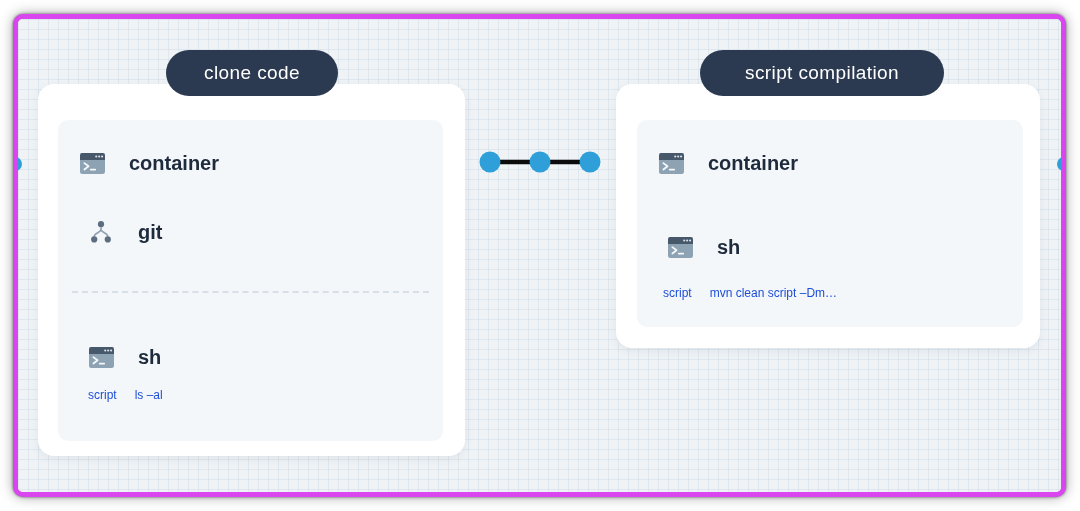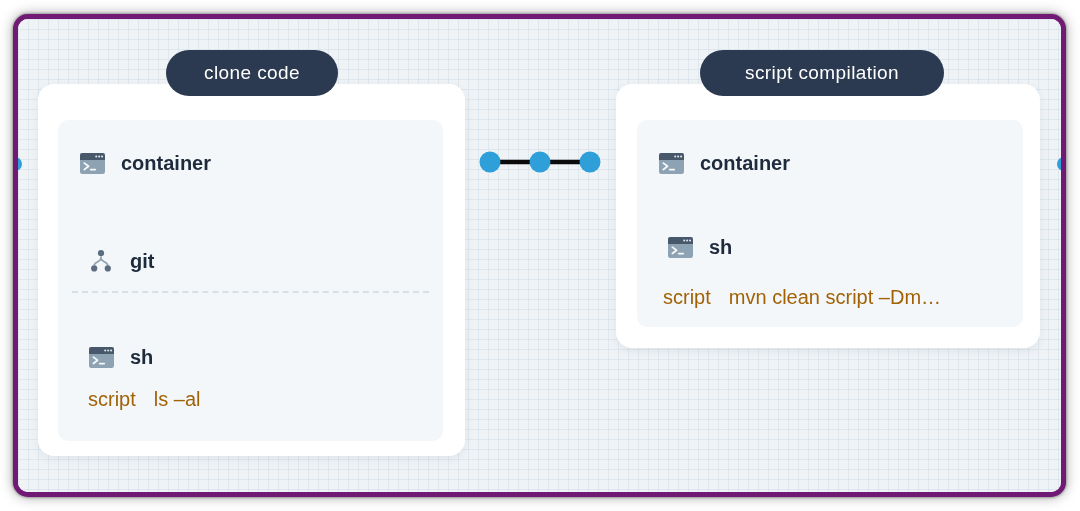--- a/index.html
+++ b/index.html
@@ -3,21 +3,21 @@
 <meta charset="utf-8">
 <style>
   html,body{margin:0;padding:0;background:#ffffff;}
   .screenshot{
     position:relative;width:1080px;height:511px;background:#ffffff;
     font-family:"Liberation Sans","DejaVu Sans",sans-serif;overflow:hidden;
   }
   
   .frame{
     position:absolute;left:13px;top:14px;right:14px;bottom:14px;
-    border:5px solid #701a75;border-radius:15px;
+    border:5px solid #d946ef;border-radius:10px;
     box-shadow:0 0 3px rgba(0,0,0,.55),0 0 13px rgba(0,0,0,.35);
     overflow:hidden;background:#eef2f6;
   }
   .canvas{
     position:absolute;inset:0;
     background-color:#eff3f6;
     background-image:
       linear-gradient(rgba(205,219,229,.45) 1px,transparent 1px),
       linear-gradient(90deg,rgba(205,219,229,.45) 1px,transparent 1px);
     background-size:10px 10px;
@@ -34,31 +34,31 @@
     font-size:19px;font-weight:500;letter-spacing:.4px;z-index:3;
   }
   .pill-left{left:148px;width:172px;}
   .pill-right{left:682px;width:244px;}
   .steps-panel{
     position:absolute;background:#f4f7f9;border-radius:10px;
   }
   .panel-left{left:20px;top:36px;width:385px;height:321px;}
   .panel-right{left:21px;top:36px;width:386px;height:207px;}
   .step-row{
-    position:absolute;left:0;right:0;display:flex;align-items:center;gap:16px;height:30px;
+    position:absolute;left:0;right:0;display:flex;align-items:center;gap:24px;height:30px;
   }
   .lvl0{padding-left:21px;}
   .lvl1{padding-left:30px;}
   .step-icon{width:26px;height:24px;display:flex;align-items:center;justify-content:center;flex:0 0 auto;}
   .step-label{font-size:20px;font-weight:600;color:#1e2b3c;}
   .step-divider{
     position:absolute;left:14px;right:14px;border-top:2px dashed #d8dfe5;height:0;
   }
   .script-line{
-    position:absolute;display:flex;gap:18px;font-size:20px;color:#a16207;font-weight:400;white-space:nowrap;
+    position:absolute;display:flex;gap:18px;font-size:12px;color:#1d4ed8;font-weight:400;white-space:nowrap;
   }
   
   .connector{position:absolute;left:454px;top:122px;width:136px;height:42px;z-index:2;}
   .edge-dot{
     position:absolute;width:14px;height:14px;border-radius:50%;background:#2f9fd9;top:138px;z-index:2;
   }
   .edge-dot-left{left:-10px;}
   .edge-dot-right{right:-10px;}
 </style>
 </head>
@@ -84,21 +84,21 @@
                 <circle cx="15.6" cy="3.3" r="1" fill="#dfe7ee"></circle>
                 <circle cx="18.4" cy="3.3" r="1" fill="#dfe7ee"></circle>
                 <circle cx="21.2" cy="3.3" r="1" fill="#dfe7ee"></circle>
                 <path d="M4.2,9.6 L8.2,12.7 L4.2,15.8" fill="none" stroke="#f6f9fb" stroke-width="1.7" stroke-linecap="round" stroke-linejoin="round"></path>
                 <line x1="10.3" y1="15.8" x2="14.6" y2="15.8" stroke="#f6f9fb" stroke-width="1.7" stroke-linecap="round"></line>
               </svg>
             </span>
             <span class="step-label">container</span>
           </div>
 
-          <div class="step-row lvl1" style="top:126px;">
+          <div class="step-row lvl1" style="top:97px;">
             <span class="step-icon">
               <svg width="22" height="24" viewBox="0 0 22 24">
                 <path d="M11,7.4 V9.6 C11,12.6 4.2,13.0 4.2,16.4" fill="none" stroke="#90a2b1" stroke-width="1.7"></path>
                 <path d="M11,9.6 C11,12.6 17.8,13.0 17.8,16.4" fill="none" stroke="#90a2b1" stroke-width="1.7"></path>
                 <circle cx="11" cy="4.2" r="3.1" fill="#5c6d80"></circle>
                 <circle cx="4.2" cy="19.4" r="3.1" fill="#5c6d80"></circle>
                 <circle cx="17.8" cy="19.4" r="3.1" fill="#5c6d80"></circle>
               </svg>
             </span>
             <span class="step-label">git</span>

